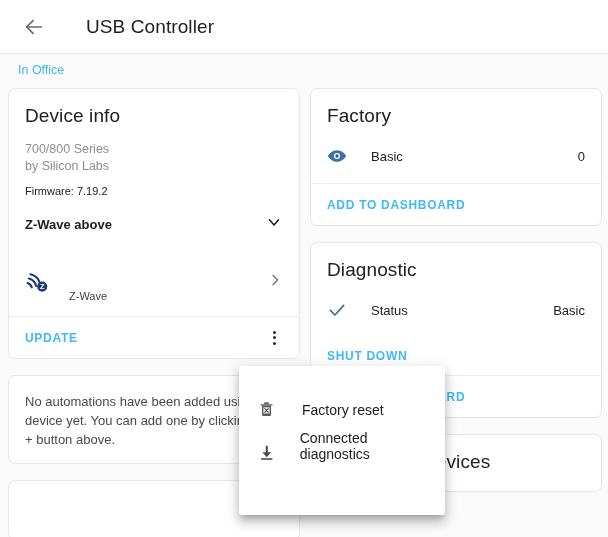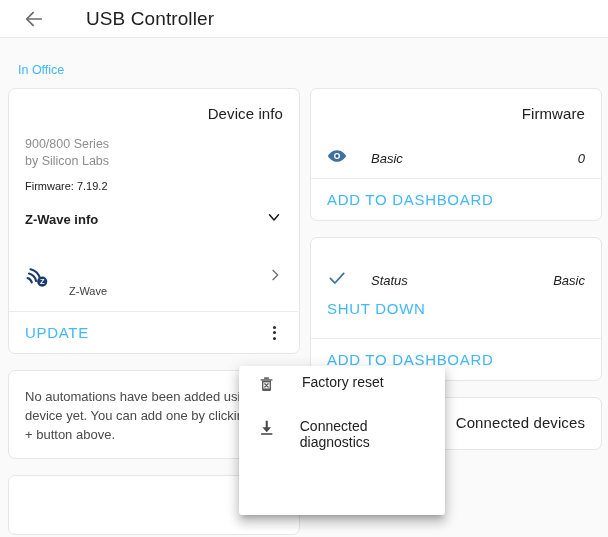--- a/index.html
+++ b/index.html
@@ -7,21 +7,21 @@
     width: 608px; height: 537px;
     overflow: hidden;
     background: #fafafa;
     font-family: "Liberation Sans", sans-serif;
     -webkit-font-smoothing: antialiased;
   }
 
   
   .appbar {
     position: absolute; top: 0; left: 0;
-    width: 608px; height: 38px;
+    width: 608px; height: 54px;
     background: #ffffff;
     border-bottom: 1px solid #e8e8e8;
     display: flex; align-items: center;
   }
   .back-btn {
     width: 40px; height: 40px;
     margin-left: 14px;
     display: flex; align-items: center; justify-content: center;
     border-radius: 50%;
     cursor: pointer;
@@ -57,26 +57,25 @@
 
   .card {
     background: #ffffff;
     border: 1px solid #e6e6e6;
     border-radius: 7px;
     margin-bottom: 16px;
     overflow: hidden;
   }
   .card-body { padding: 16px 16px 14px 16px; }
   .card-title {
-    font-size: 15px;
+    font-size: 19px;
     font-weight: 400;
     color: #212121;
     letter-spacing: .1px;
     margin-bottom: 14px;
-    text-align: right;
   }
   .muted-line {
     font-size: 12.5px;
     color: #8e8e8e;
     line-height: 17px;
   }
   .firmware {
     font-size: 11px;
     color: #212121;
     margin-top: 10px;
@@ -100,42 +99,41 @@
   .dev-name { font-size: 11px; color: #404040; margin-left: 10px; flex: 1; margin-top: 29px; }
 
   
   .card-actions {
     border-top: 1px solid #ececec;
     height: 42px;
     display: flex; align-items: center; justify-content: space-between;
     padding: 0 14px 0 16px;
   }
   .text-btn {
-    font-size: 15px;
-    font-weight: normal;
+    font-size: 12px;
+    font-weight: bold;
     letter-spacing: .7px;
     color: #41b8f7;
     cursor: pointer;
     text-transform: uppercase;
   }
   .kebab {
     width: 22px; height: 22px;
     display: flex; flex-direction: column;
     align-items: center; justify-content: center;
     gap: 2.5px;
     cursor: pointer;
   }
   .kebab i { width: 3px; height: 3px; background: #2b2b2b; border-radius: 50%; display: block; }
 
   
   .attr-row {
-    display: flex; align-items: flex-end;
+    display: flex; align-items: center;
     margin-top: 4px;
     min-height: 30px;
-    font-style: italic;
   }
   .attr-icon { width: 34px; display: flex; align-items: center; justify-content: flex-start; }
   .attr-name { font-size: 13px; color: #212121; margin-left: 10px; flex: 1; }
   .attr-val  { font-size: 13px; color: #212121; }
 
   .body-text {
     font-size: 13px;
     color: #4a4a4a;
     line-height: 19px;
   }
@@ -148,21 +146,21 @@
     background: #ffffff;
     border-radius: 3px;
     box-shadow: 0 5px 5px -3px rgba(0,0,0,.20),
                 0 8px 10px 1px rgba(0,0,0,.14),
                 0 3px 14px 2px rgba(0,0,0,.12);
     padding: 8px 0;
     z-index: 50;
   }
   .menu-item {
     height: 44px;
-    display: flex; align-items: flex-start;
+    display: flex; align-items: flex-end;
     padding: 0 16px 0 18px;
     cursor: pointer;
     font-size: 14px;
     color: #212121;
   }
   .menu-icon { width: 26px; display: flex; align-items: center; }
   .menu-label { margin-left: 19px; }
   .menu-item.danger .menu-label { color: #df4437; }
 </style>
 </head>
@@ -182,26 +180,26 @@
 
 <div class="breadcrumb">In Office</div>
 
 <div class="content">
 
   <div class="col col-left">
 
     <div class="card">
       <div class="card-body">
         <div class="card-title">Device info</div>
-        <div class="muted-line">900/800 Series</div>
+        <div class="muted-line">700/800 Series</div>
         <div class="muted-line">by Silicon Labs</div>
         <div class="firmware">Firmware: 7.19.2</div>
 
         <div class="expand-row">
-          <span class="expand-label">Z-Wave info</span>
+          <span class="expand-label">Z-Wave above</span>
           <span>
             <svg width="18" height="18" viewBox="0 0 24 24" fill="none" stroke="#1b1b1b" stroke-width="2" stroke-linecap="round" stroke-linejoin="round">
               <polyline points="6 9 12 16 18 9"></polyline>
             </svg>
           </span>
         </div>
 
         <div class="dev-row">
           <span class="dev-icon">
             <svg width="26" height="22" viewBox="0 0 26 22">
@@ -239,50 +237,51 @@
       </div>
     </div>
 
     <div class="card" style="height:60px;"></div>
   </div>
 
   <div class="col col-right">
 
     <div class="card">
       <div class="card-body" style="padding-bottom:12px;">
-        <div class="card-title">Firmware</div>
+        <div class="card-title">Factory</div>
         <div class="attr-row">
           <span class="attr-icon">
             <svg width="20" height="20" viewBox="0 0 24 24">
               <path d="M12 5C6.5 5 2.4 9.3 1 12c1.4 2.7 5.5 7 11 7s9.6-4.3 11-7c-1.4-2.7-5.5-7-11-7z" fill="#41729f"></path>
               <circle cx="12" cy="12" r="3.6" fill="#ffffff"></circle>
               <circle cx="12" cy="12" r="2.0" fill="#2e5a84"></circle>
             </svg>
           </span>
           <span class="attr-name">Basic</span>
           <span class="attr-val">0</span>
         </div>
       </div>
       <div class="card-actions">
         <span class="text-btn">ADD TO DASHBOARD</span>
       </div>
     </div>
 
     <div class="card">
       <div class="card-body" style="padding-bottom:12px;">
+        <div class="card-title">Diagnostic</div>
         <div class="attr-row">
           <span class="attr-icon">
             <svg width="20" height="20" viewBox="0 0 24 24" fill="none" stroke="#41729f" stroke-width="2.1" stroke-linecap="round" stroke-linejoin="round">
               <polyline points="4 12.5 9.5 18 20 6.5"></polyline>
             </svg>
           </span>
           <span class="attr-name">Status</span>
           <span class="attr-val">Basic</span>
         </div>
-        <div style="height:26px; display:flex; align-items:flex-start; margin-top:12px;">
+        <div style="height:26px; display:flex; align-items:flex-end; margin-top:12px;">
           <span class="text-btn">SHUT DOWN</span>
         </div>
       </div>
       <div class="card-actions">
         <span class="text-btn">ADD TO DASHBOARD</span>
       </div>
     </div>
 
     <div class="card">
       <div class="card-body">

